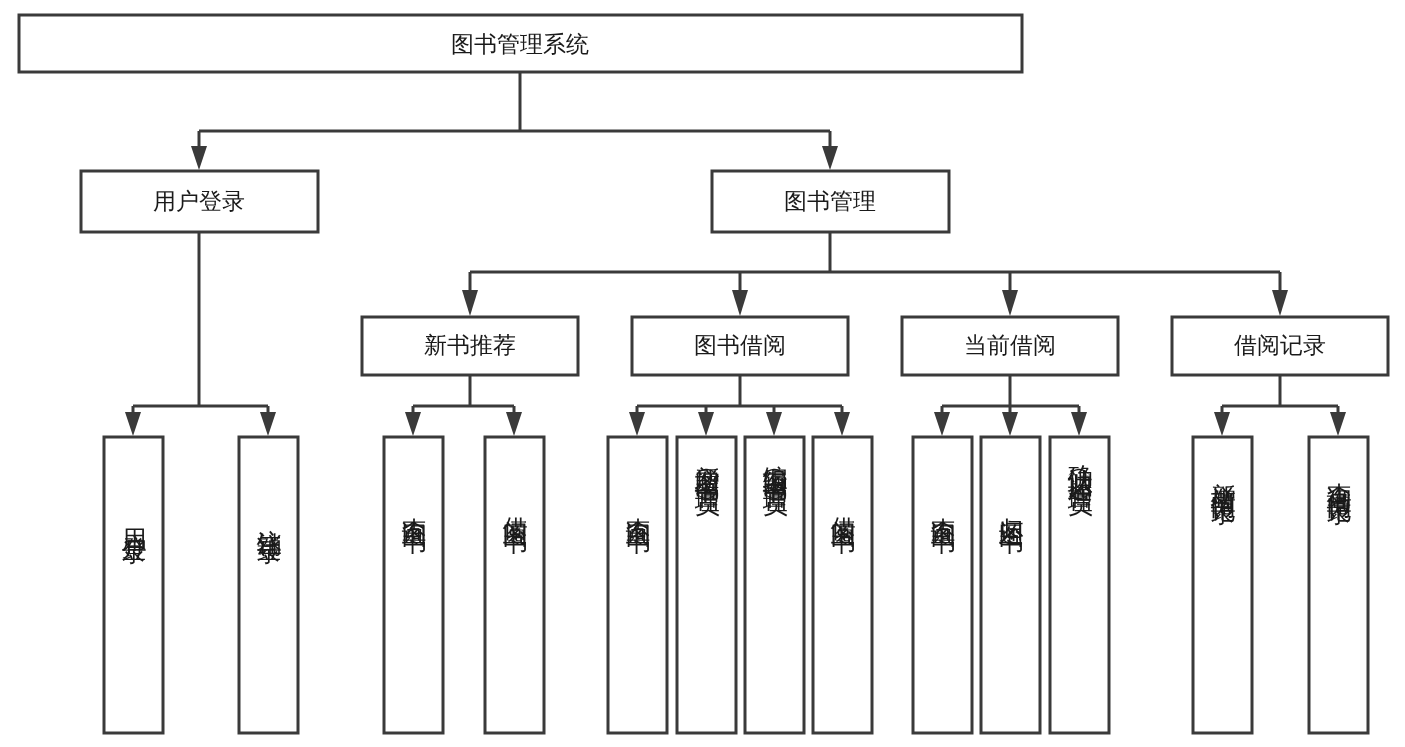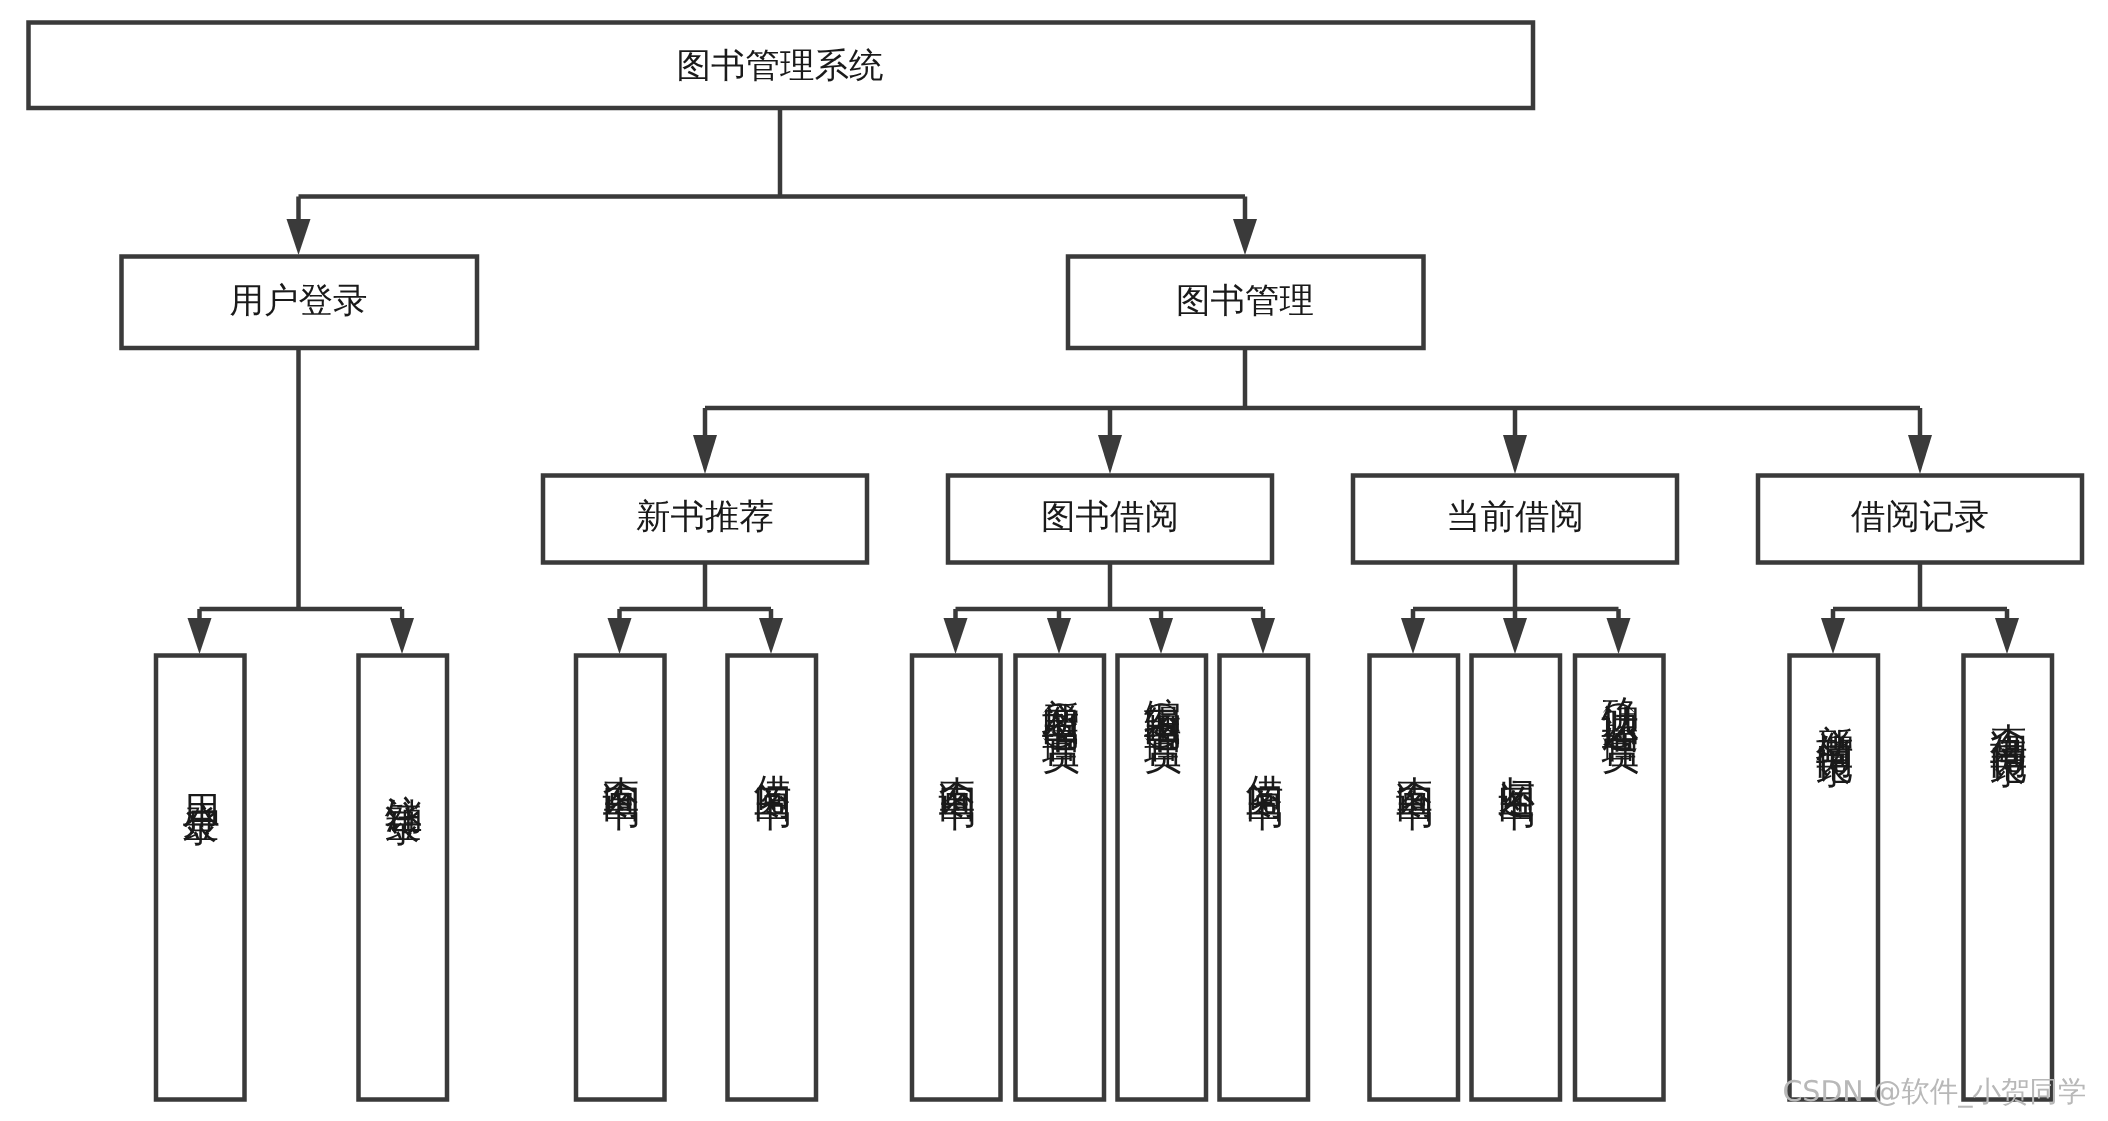--- a/index.html
+++ b/index.html
@@ -249,14 +249,13 @@
     <span class="leaf-label">确认归还（管理员）</span>
   </div>
 
   <div class="leaf-label-wrap" style="left:1193px; top:437px; width:59px; height:296px; padding-top:25px;">
     <span class="leaf-label">新增借阅记录</span>
   </div>
   <div class="leaf-label-wrap" style="left:1309px; top:437px; width:59px; height:296px; padding-top:25px;">
     <span class="leaf-label">查询借阅记录</span>
   </div>
 
-  <div class="watermark">CSDN @软件_小贺同学</div>
 </div>
 
 </body></html>

